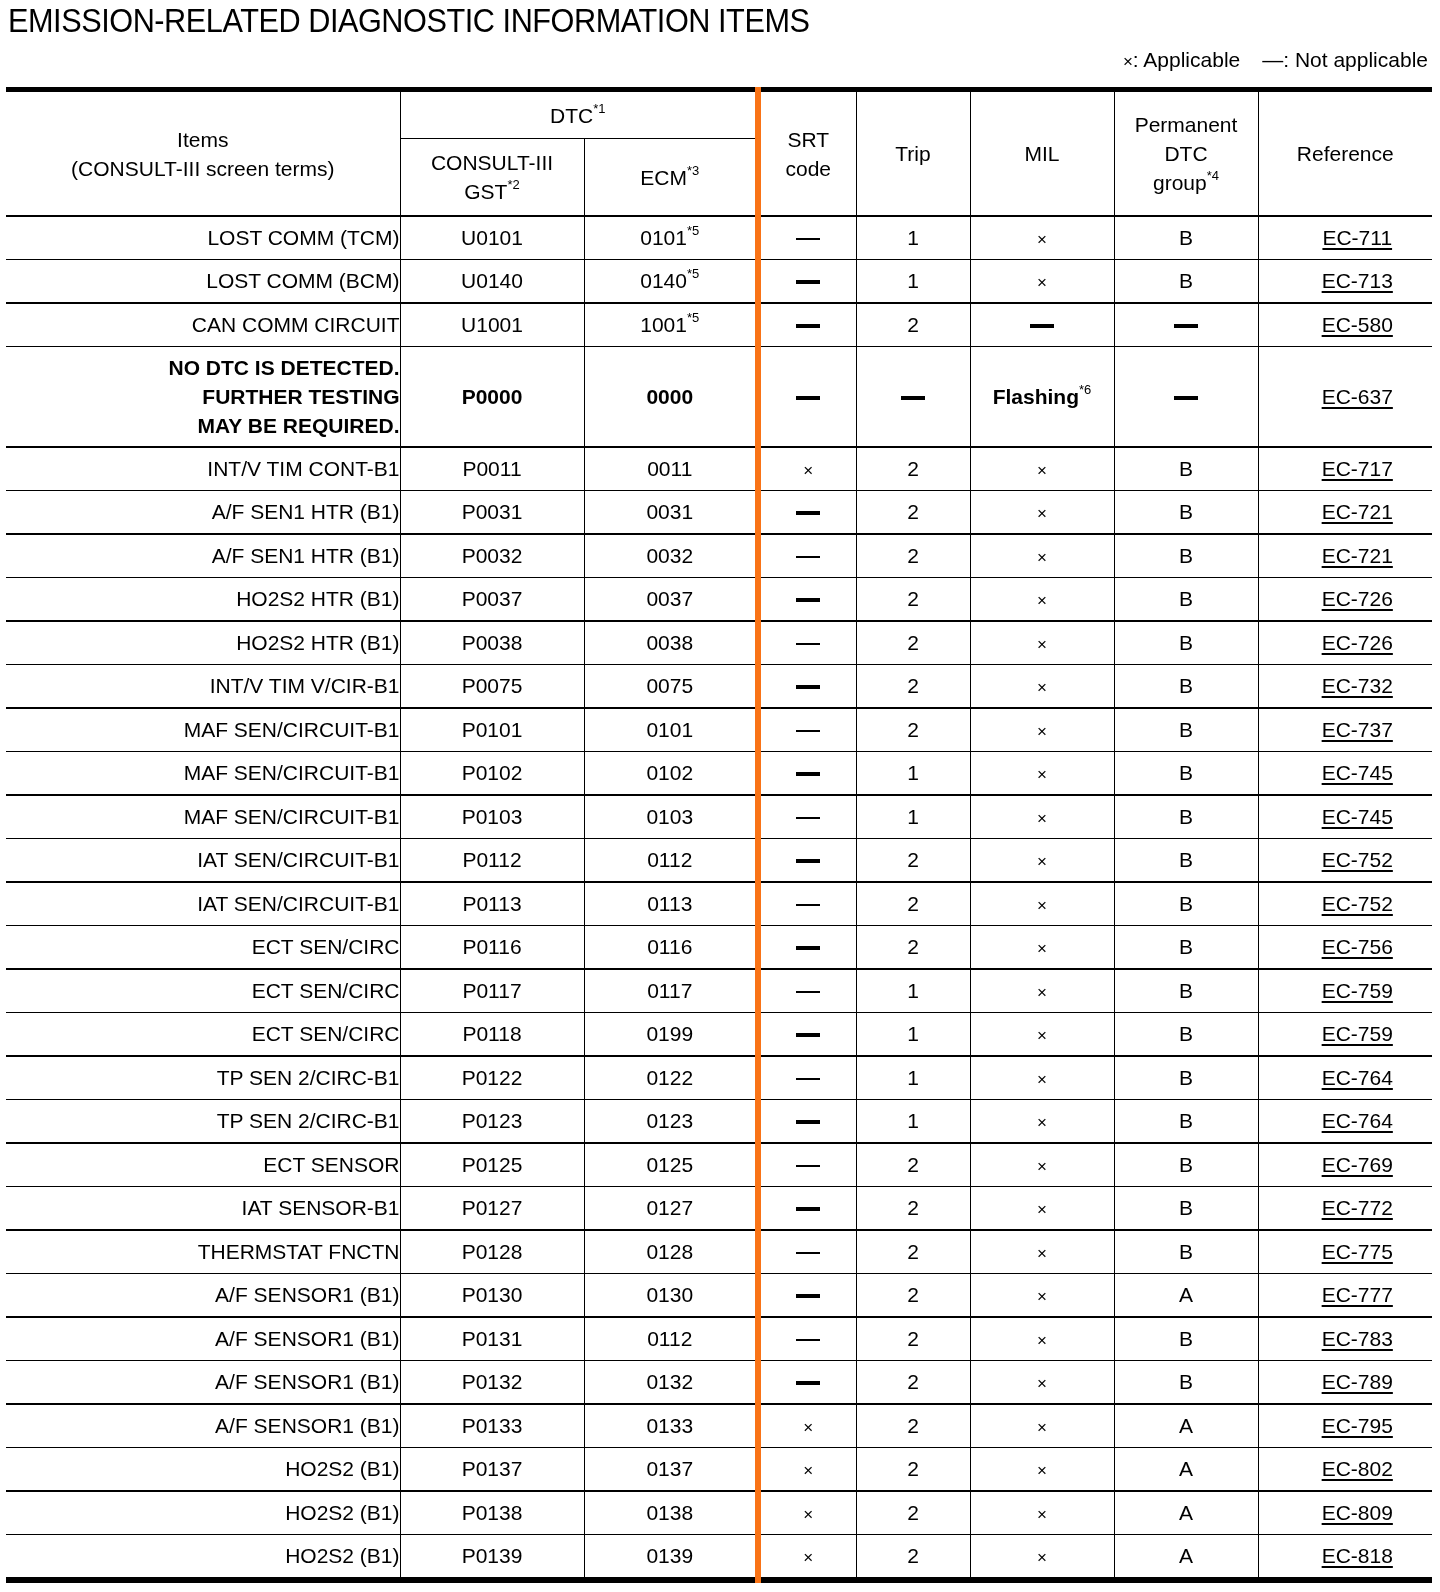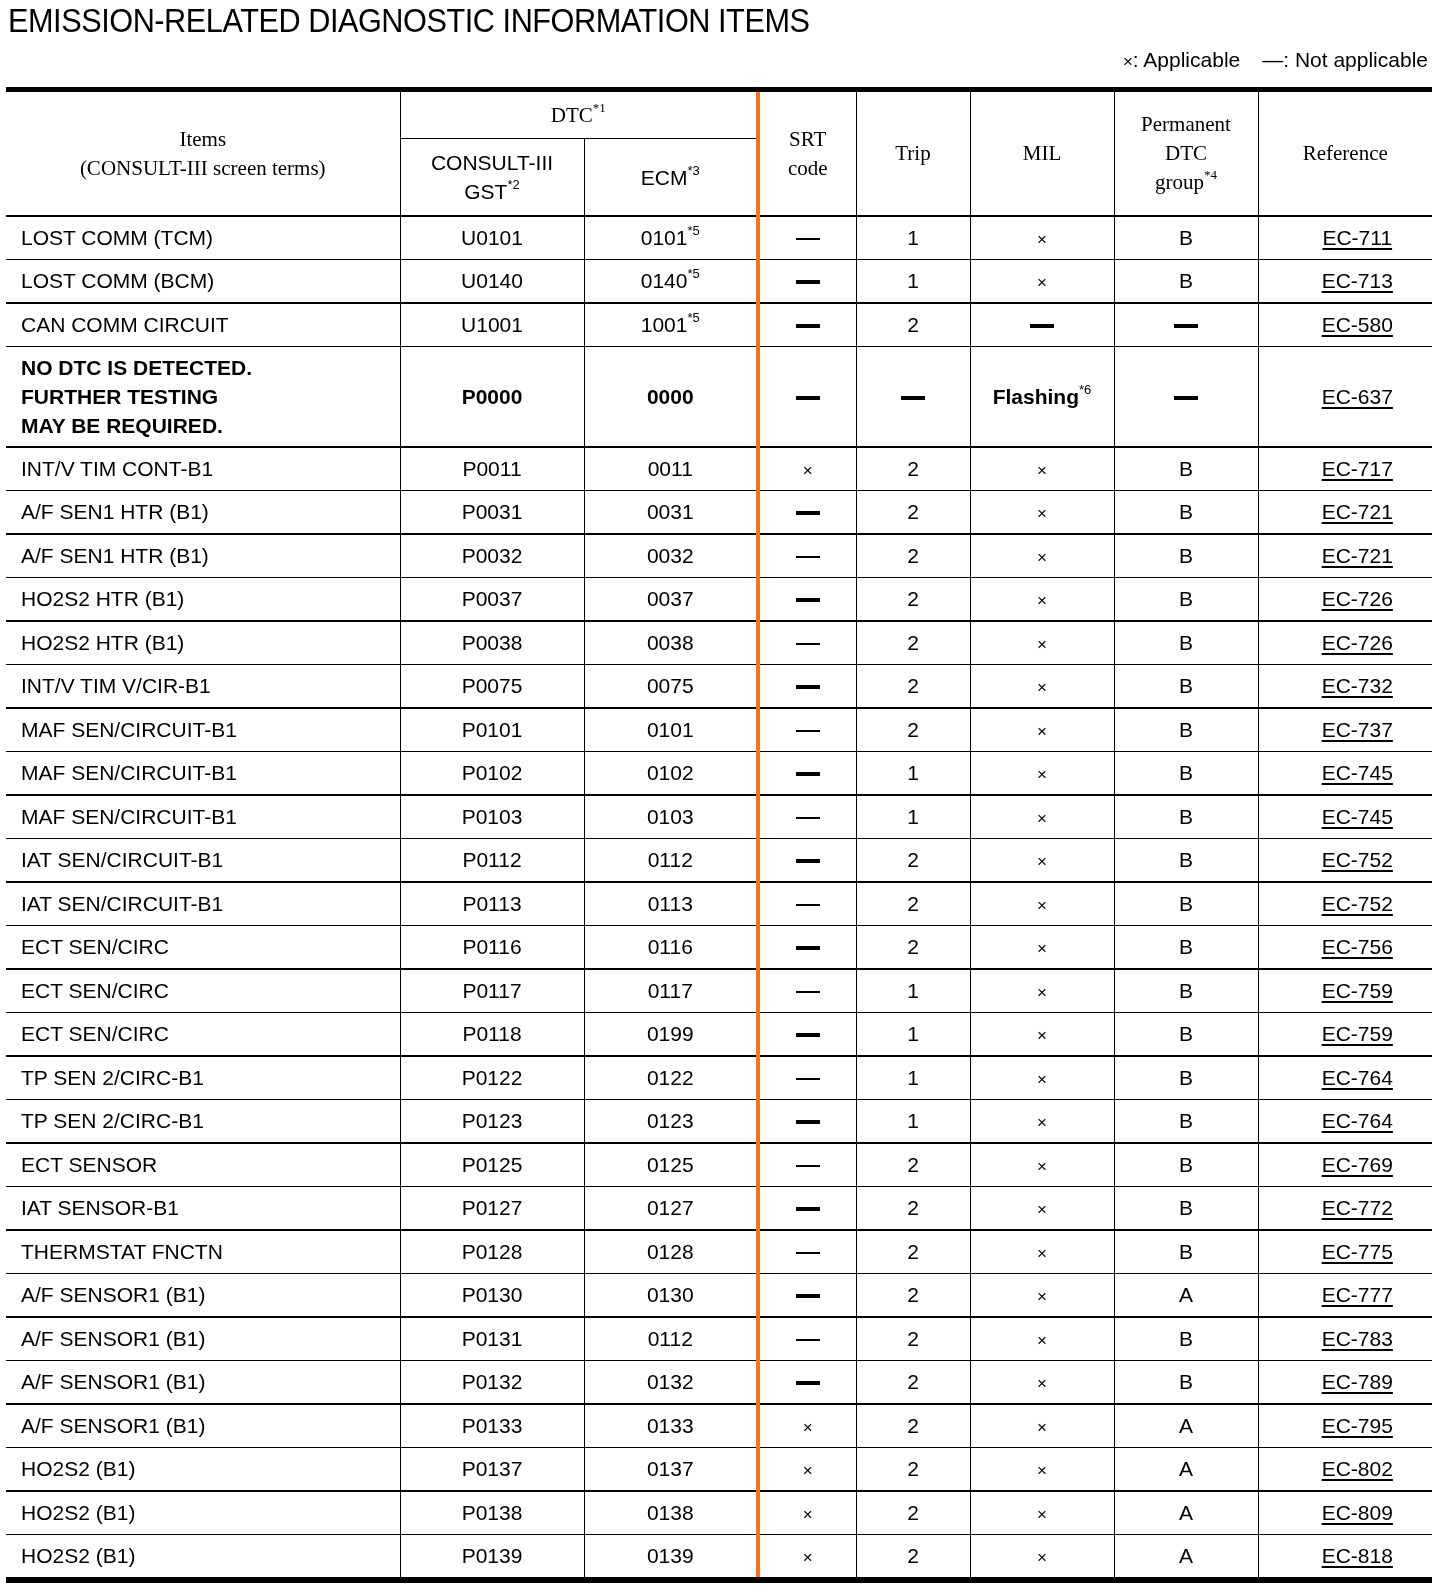--- a/index.html
+++ b/index.html
@@ -13,31 +13,31 @@
   col.c-gst { width: 184px; }
   col.c-ecm { width: 174px; }
   col.c-srt { width: 98px; }
   col.c-trip { width: 114px; }
   col.c-mil { width: 144px; }
   col.c-perm { width: 144px; }
   col.c-ref { width: 174px; }
   th, td { border-left: 1px solid #000; border-right: 1px solid #000; text-align: center; vertical-align: middle; font-size: 21px; font-weight: normal; padding: 0; }
   th:first-child, td:first-child { border-left: none; }
   th:last-child, td:last-child { border-right: none; }
-  th.srt-col, td.srt-col { border-left: 4px solid #f97316; }
+  th.srt-col, td.srt-col { border-left: 6px solid #f97316; }
   thead th { line-height: 29px; }
-  thead tr.h1 th { height: 46px; font-family: Liberation Serif, serif; }
+  thead tr.h1 th { height: 46px; }
   thead tr.h2 th { height: 76px; }
   thead th.dtc { border-bottom: 1.5px solid #000; }
   thead tr:last-child th, thead th.rowspan { border-bottom: 2px solid #000; }
   sup { font-size: 13px; vertical-align: 10px; line-height: 0; }
   tbody td { height: 42px; border-bottom: 1px solid #000; }
   tbody tr.thick td { border-bottom: 2.5px solid #000; }
   tbody tr.tall td { height: 99px; }
-  tbody td.item { text-align: left; padding-left: 15px; }
+  tbody td.item { text-align: right; padding-left: 15px; }
   tbody tr.boldrow td.item, tbody tr.boldrow td.gst, tbody tr.boldrow td.ecm { font-weight: bold; line-height: 29px; }
   .flash { font-weight: bold; text-align: right; }
   .ref { text-decoration: underline; text-decoration-thickness: 2px; text-underline-offset: 3px; color: #000; cursor: pointer; margin-left: 24px; }
   .dash { display: inline-block; width: 24px; height: 2px; background: #000; vertical-align: middle; }
   .dash.bold { height: 4px; }
   .xmark { font-size: 17px; }
 </style>
 </head>
 <body>
 

